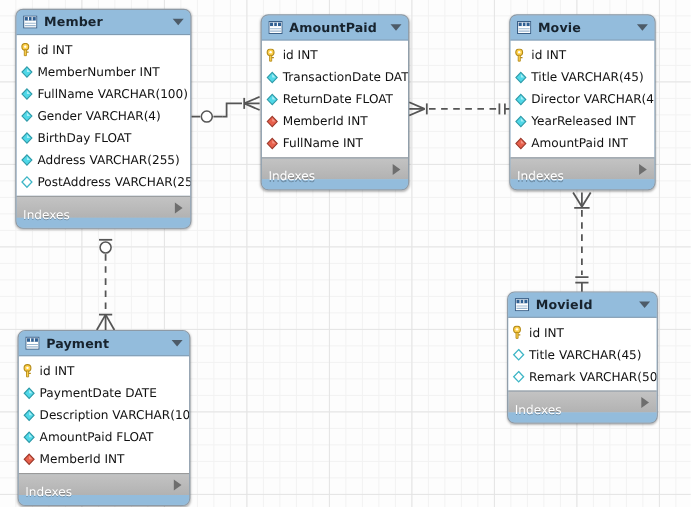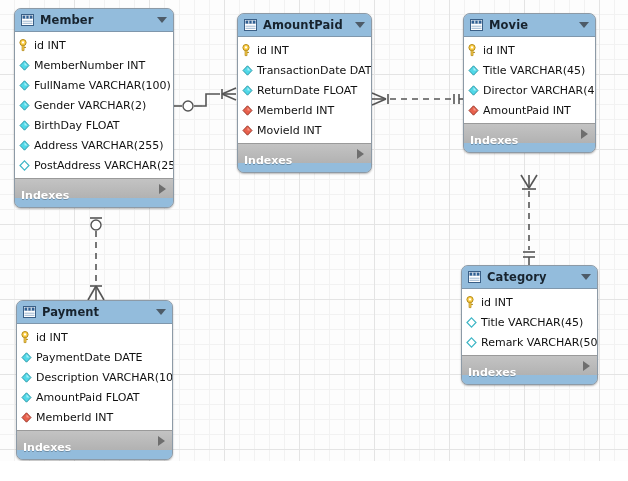--- a/index.html
+++ b/index.html
@@ -91,21 +91,21 @@
     height: 20px;
     display: flex;
     align-items: center;
     padding: 0 7px 0 6px;
     background: linear-gradient(to bottom, #c3c3c3 0%, #b2b2b2 100%);
     border-top: 1px solid #9a9a9a;
     box-sizing: border-box;
   }
   .foot-label {
     font-size: 11px;
-    font-weight: bold;
+    font-weight: normal;
     color: #ffffff;
     text-shadow: 0 1px 0 rgba(0,0,0,.25);
     flex: 1 1 auto;
     margin-top: 14px;
   }
   .caret-right {
     width: 0; height: 0;
     border-top: 5px solid transparent;
     border-bottom: 5px solid transparent;
     border-left: 7px solid #6e6e6e;
@@ -238,21 +238,21 @@
             </span>
             <span class="col-text">FullName VARCHAR(100)</span>
           </div>
           <div class="col">
             <span class="mk">
               <svg width="13" height="13" viewBox="0 0 13 13">
                 <path d="M6.5,1.8 L11,6.5 L6.5,11.2 L2,6.5 Z" fill="#4fd8e8" stroke="#2f9aa8" stroke-width="1"></path>
                 <path d="M6.5,3.3 L9.4,6.4 L6.5,6.4 Z" fill="#b4f2f8" opacity=".9"></path>
               </svg>
             </span>
-            <span class="col-text">Gender VARCHAR(2)</span>
+            <span class="col-text">Gender VARCHAR(4)</span>
           </div>
           <div class="col">
             <span class="mk">
               <svg width="13" height="13" viewBox="0 0 13 13">
                 <path d="M6.5,1.8 L11,6.5 L6.5,11.2 L2,6.5 Z" fill="#4fd8e8" stroke="#2f9aa8" stroke-width="1"></path>
                 <path d="M6.5,3.3 L9.4,6.4 L6.5,6.4 Z" fill="#b4f2f8" opacity=".9"></path>
               </svg>
             </span>
             <span class="col-text">BirthDay FLOAT</span>
           </div>
@@ -332,21 +332,21 @@
             </span>
             <span class="col-text">MemberId INT</span>
           </div>
           <div class="col">
             <span class="mk">
               <svg width="13" height="13" viewBox="0 0 13 13">
                 <path d="M6.5,1.8 L11,6.5 L6.5,11.2 L2,6.5 Z" fill="#e8604c" stroke="#9c3a2c" stroke-width="1"></path>
                 <path d="M6.5,3.3 L9.4,6.4 L6.5,6.4 Z" fill="#f6a294" opacity=".85"></path>
               </svg>
             </span>
-            <span class="col-text">MovieId INT</span>
+            <span class="col-text">FullName INT</span>
           </div>
         </div>
         <div class="tbl-foot">
           <span class="foot-label">Indexes</span>
           <span class="caret-right"></span>
         </div>
         <div class="tbl-strip"></div>
       </div>
       <div class="tbl" style="left: 463px; top: 13px; width: 133px;">
         <div class="tbl-title">
@@ -387,20 +387,29 @@
               <svg width="13" height="13" viewBox="0 0 13 13">
                 <path d="M6.5,1.8 L11,6.5 L6.5,11.2 L2,6.5 Z" fill="#4fd8e8" stroke="#2f9aa8" stroke-width="1"></path>
                 <path d="M6.5,3.3 L9.4,6.4 L6.5,6.4 Z" fill="#b4f2f8" opacity=".9"></path>
               </svg>
             </span>
             <span class="col-text">Director VARCHAR(45)</span>
           </div>
           <div class="col">
             <span class="mk">
               <svg width="13" height="13" viewBox="0 0 13 13">
+                <path d="M6.5,1.8 L11,6.5 L6.5,11.2 L2,6.5 Z" fill="#4fd8e8" stroke="#2f9aa8" stroke-width="1"></path>
+                <path d="M6.5,3.3 L9.4,6.4 L6.5,6.4 Z" fill="#b4f2f8" opacity=".9"></path>
+              </svg>
+            </span>
+            <span class="col-text">YearReleased INT</span>
+          </div>
+          <div class="col">
+            <span class="mk">
+              <svg width="13" height="13" viewBox="0 0 13 13">
                 <path d="M6.5,1.8 L11,6.5 L6.5,11.2 L2,6.5 Z" fill="#e8604c" stroke="#9c3a2c" stroke-width="1"></path>
                 <path d="M6.5,3.3 L9.4,6.4 L6.5,6.4 Z" fill="#f6a294" opacity=".85"></path>
               </svg>
             </span>
             <span class="col-text">AmountPaid INT</span>
           </div>
         </div>
         <div class="tbl-foot">
           <span class="foot-label">Indexes</span>
           <span class="caret-right"></span>
@@ -478,21 +487,21 @@
       <div class="tbl" style="left: 461px; top: 265px; width: 137px;">
         <div class="tbl-title">
           <span class="tbl-icon">
             <svg width="13" height="12" viewBox="0 0 13 12">
               <rect x="0.5" y="0.5" width="12" height="11" fill="#ffffff" stroke="#3a5f86" stroke-width="1"></rect>
               <rect x="1.5" y="1.5" width="10" height="3.2" fill="#2f5f92"></rect>
               <path d="M4.8,1.5 L4.8,4.7 M8.2,1.5 L8.2,4.7" stroke="#ffffff" stroke-width="1"></path>
               <path d="M1.5,7.2 L11.5,7.2 M1.5,9.3 L11.5,9.3" stroke="#9bb6cf" stroke-width="1"></path>
             </svg>
           </span>
-          <span class="tbl-name">Category</span>
+          <span class="tbl-name">MovieId</span>
           <span class="caret-down"></span>
         </div>
         <div class="tbl-cols">
           <div class="col">
             <span class="mk">
               <svg width="13" height="13" viewBox="0 0 13 13">
                 <circle cx="5" cy="3.6" r="3.1" fill="#ffd24d" stroke="#b48a18" stroke-width="1"></circle>
                 <circle cx="5" cy="3.4" r="1.1" fill="#ffffff"></circle>
                 <path d="M4.1,6.2 L4.1,11.6 L6,11.6 L6,6.2 Z" fill="#ffd24d" stroke="#b48a18" stroke-width=".8"></path>
                 <path d="M6,8.4 L8,8.4" stroke="#b48a18" stroke-width="1"></path>

